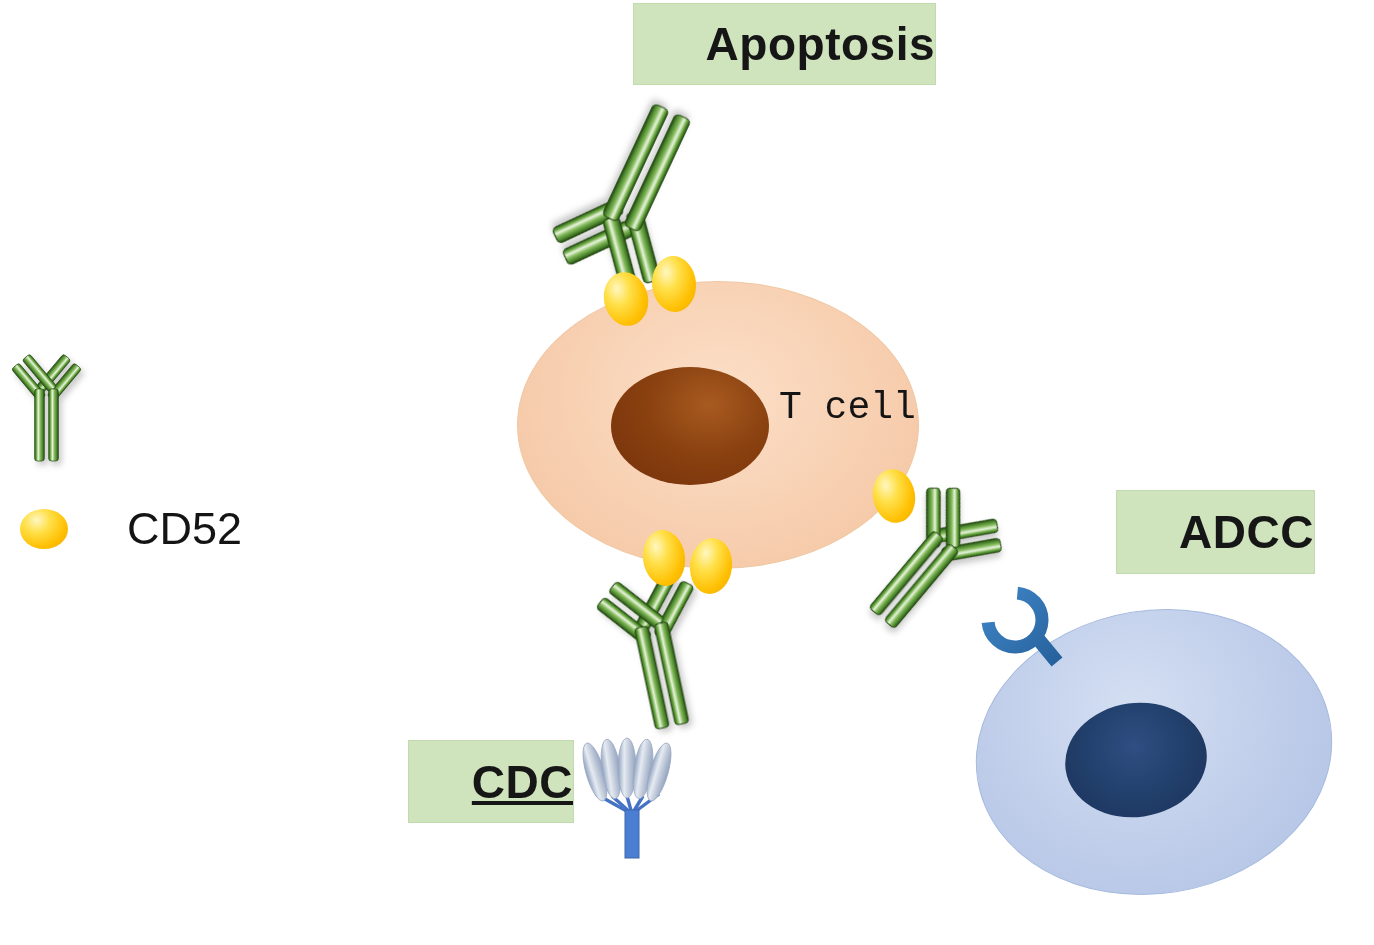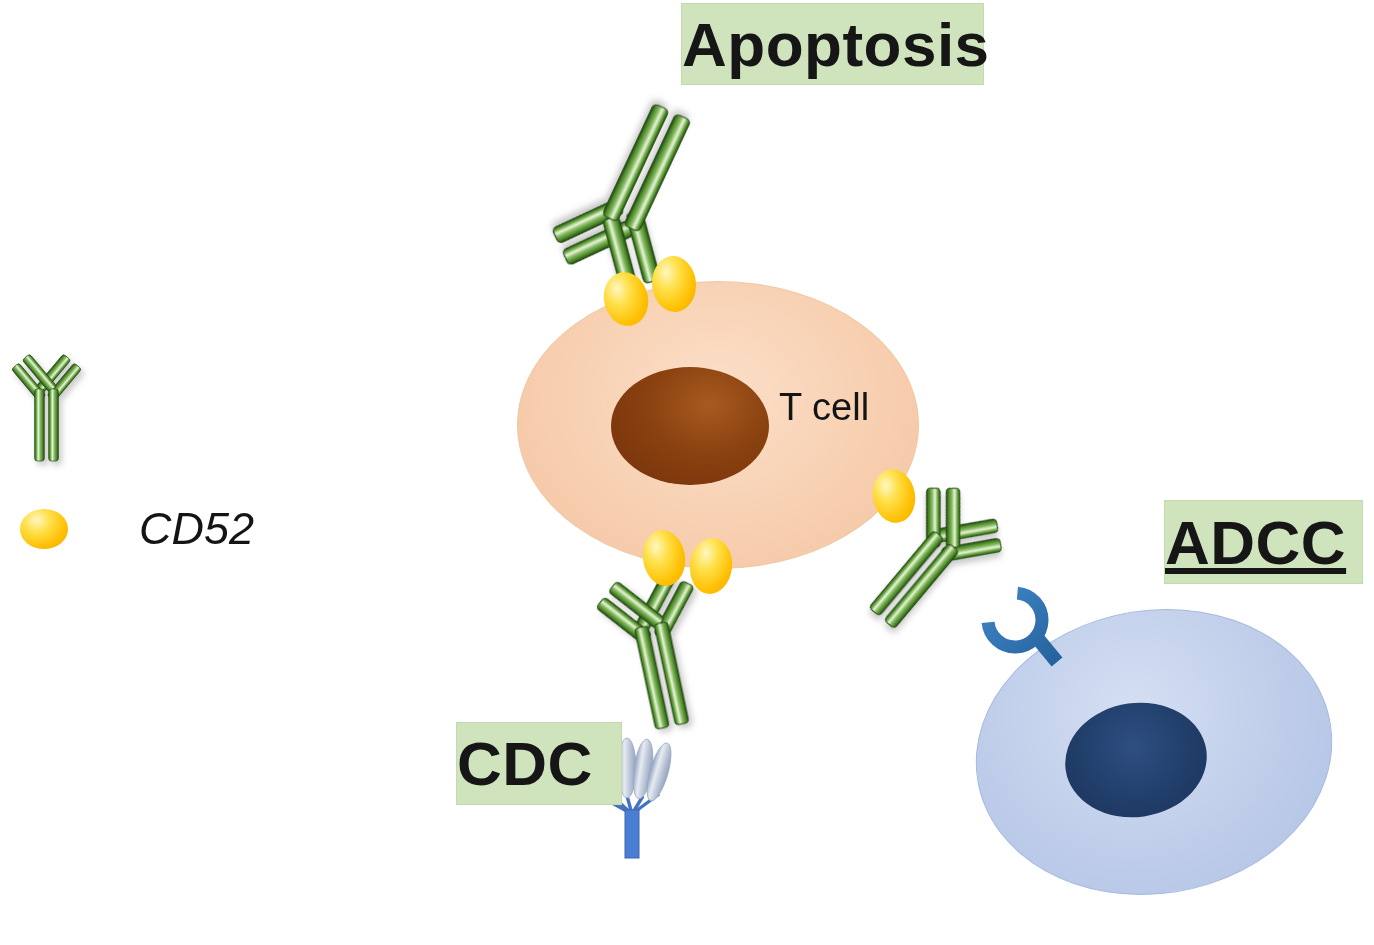--- a/index.html
+++ b/index.html
@@ -2,25 +2,25 @@
 <html><head>
 <meta charset="utf-8">
 <style>
   html,body{margin:0;padding:0;background:#ffffff;}
   .scene{
     position:relative;width:1374px;height:945px;background:#ffffff;overflow:hidden;
     font-family:"Liberation Sans",sans-serif;color:#111;
   }
   .abs{position:absolute;}
   .tag{
-    position:absolute;display:flex;align-items:center;justify-content:flex-start;
+    position:absolute;display:flex;align-items:center;justify-content:flex-end;
     background:#cfe3bd;border:1px solid #c2dbae;
-    font-weight:bold;font-size:62px;color:#161616;letter-spacing:0.5px;margin-left:48px;
+    font-weight:bold;font-size:46px;color:#161616;letter-spacing:0.5px;
   }
-  .cell-label{position:absolute;font-size:38px;color:#141414;white-space:nowrap;}
+  .cell-label{position:absolute;font-size:38px;color:#141414;white-space:nowrap;font-family:Liberation Mono, monospace;}
   .legend-label{position:absolute;font-size:45px;color:#141414;white-space:nowrap;}
   .ellipse{position:absolute;border-radius:50%;}
   .tcell{
     background:radial-gradient(ellipse at 50% 40%, #fbdfc8 0%, #f8d1b3 50%, #f3c39f 100%);
     border:1px solid #efc7a3;
   }
   .tnucleus{
     background:radial-gradient(ellipse at 62% 32%, #a85b20 0%, #8a4110 45%, #74300a 100%);
   }
   .ecell{
@@ -126,22 +126,22 @@
       <ellipse cx="49" cy="47" rx="9" ry="30" fill="url(#petalGrad)" transform="rotate(-8 49 47)"></ellipse>
       <ellipse cx="65" cy="46" rx="9" ry="30" fill="url(#petalGrad)"></ellipse>
       <ellipse cx="81" cy="47" rx="9" ry="30" fill="url(#petalGrad)" transform="rotate(8 81 47)"></ellipse>
       <ellipse cx="97" cy="50" rx="9" ry="30" fill="url(#petalGrad)" transform="rotate(16 97 50)"></ellipse>
     </g>
   </svg>
 
   <div class="tag" style="left:633px;top:3px;width:301px;height:80px;z-index:6;">
     <span>Apoptosis</span>
   </div>
-  <div class="tag" style="left:1116px;top:500px;width:197px;height:82px;z-index:6;text-decoration:underline;">
+  <div class="tag" style="left:1116px;top:490px;width:197px;height:82px;z-index:6;">
     <span>ADCC</span>
   </div>
-  <div class="tag" style="left:408px;top:722px;width:164px;height:81px;z-index:6;">
+  <div class="tag" style="left:408px;top:740px;width:164px;height:81px;z-index:6;text-decoration:underline;">
     <span>CDC</span>
   </div>
 
-  <div class="legend-label" style="left:139px;top:503px;z-index:6;font-style:italic;">CD52</div>
+  <div class="legend-label" style="left:127px;top:503px;z-index:6;">CD52</div>
 
 </div>
 
 </body></html>

